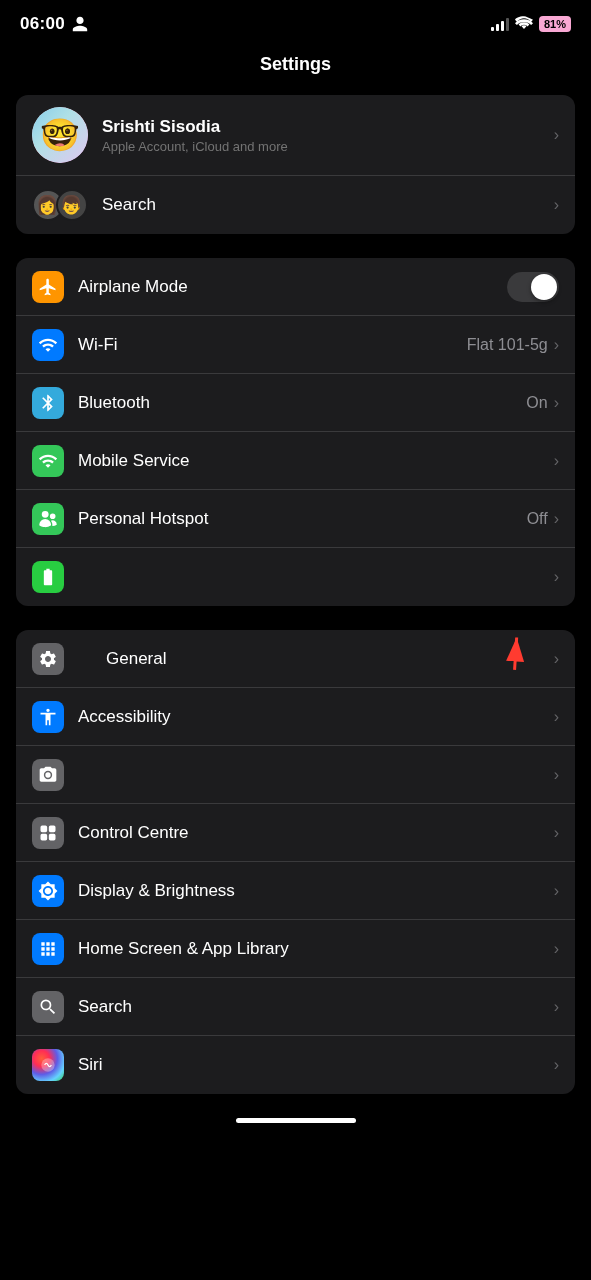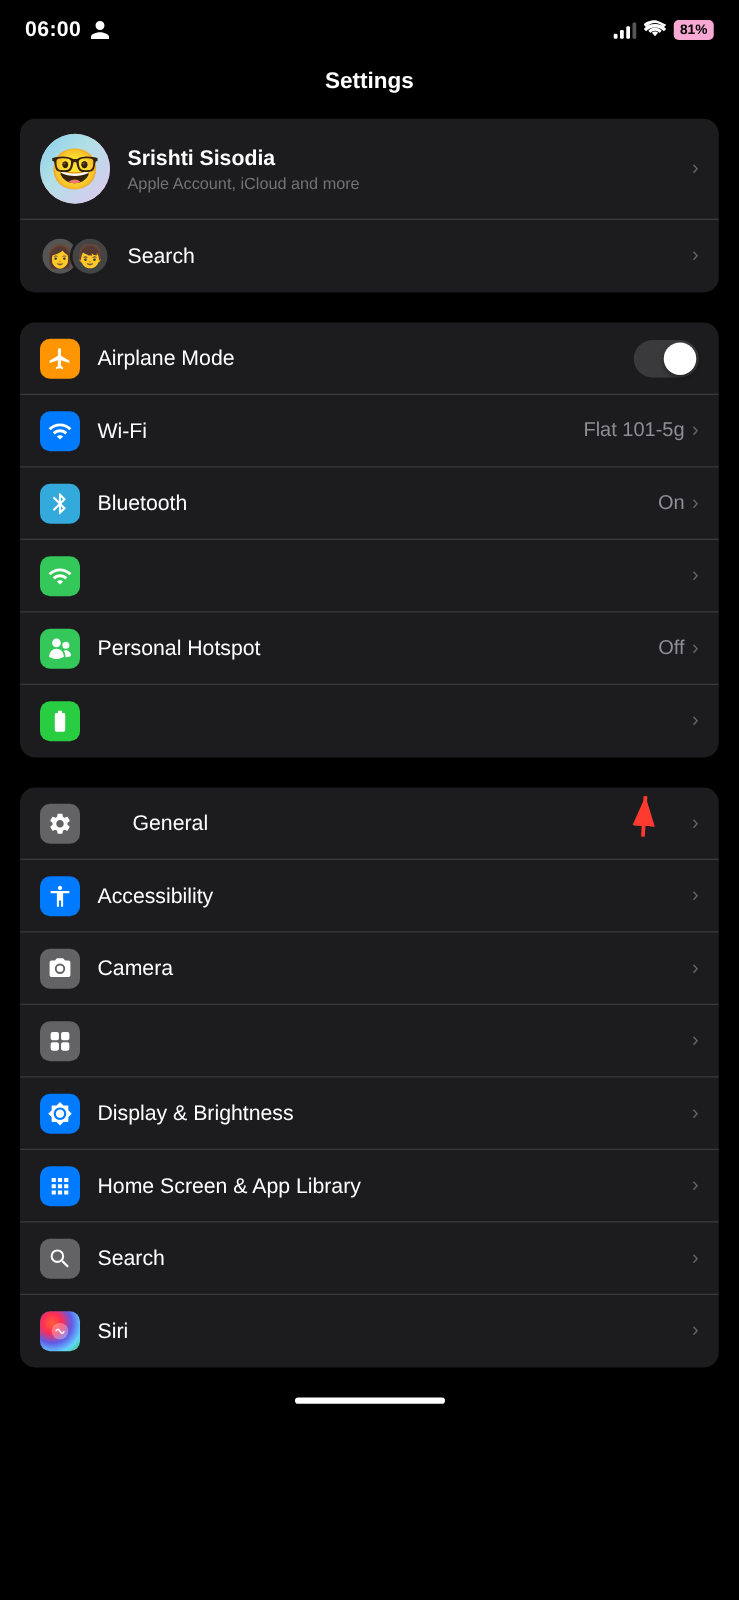--- a/index.html
+++ b/index.html
@@ -317,20 +317,21 @@
     <span class="row-value">On</span>
     <span class="chevron">›</span>
   </div>
 
   <div class="row">
     <div class="icon-wrap icon-green">
       <svg class="icon-svg" viewBox="0 0 24 24">
         <path d="M1 9l2 2c5-4.97 13-4.97 18 0l2-2C16.93 2.93 7.08 2.93 1 9zm8 8l3 3 3-3c-1.65-1.66-4.34-1.66-6 0zm-4-4l2 2c2.76-2.76 7.24-2.76 10 0l2-2C15.14 9.14 8.87 9.14 5 13z"></path>
       </svg>
     </div>
+    <span class="row-label">Mobile Service</span>
     <span class="chevron">›</span>
   </div>
 
   <div class="row">
     <div class="icon-wrap icon-green">
       <svg class="icon-svg" viewBox="0 0 24 24">
         <path d="M4.5 6.375a4.125 4.125 0 1 1 8.25 0 4.125 4.125 0 0 1-8.25 0zM14.25 8.625a3.375 3.375 0 1 1 6.75 0 3.375 3.375 0 0 1-6.75 0zM1.5 19.125a7.125 7.125 0 0 1 14.25 0v.003l-.001.119a.75.75 0 0 1-.363.63 13.067 13.067 0 0 1-6.761 1.873c-2.472 0-4.786-.684-6.76-1.873a.75.75 0 0 1-.364-.63l-.001-.122zM17.25 19.128l-.001.144a2.25 2.25 0 0 1-.233.96 10.088 10.088 0 0 0 5.06-1.01.75.75 0 0 0 .42-.643 4.875 4.875 0 0 0-6.957-4.611 8.586 8.586 0 0 1 1.71 5.157v.003z"></path>
       </svg>
     </div>
     <span class="row-label">Personal Hotspot</span>
@@ -381,30 +382,30 @@
     <span class="row-label">Accessibility</span>
     <span class="chevron">›</span>
   </div>
 
   <div class="row">
     <div class="icon-wrap icon-camera">
       <svg class="icon-svg" viewBox="0 0 24 24">
         <path d="M12 15.2A3.2 3.2 0 0 1 8.8 12 3.2 3.2 0 0 1 12 8.8 3.2 3.2 0 0 1 15.2 12 3.2 3.2 0 0 1 12 15.2M9 2L7.17 4H4c-1.1 0-2 .9-2 2v12c0 1.1.9 2 2 2h16c1.1 0 2-.9 2-2V6c0-1.1-.9-2-2-2h-3.17L15 2H9m3 5a5 5 0 0 1 5 5 5 5 0 0 1-5 5 5 5 0 0 1-5-5 5 5 0 0 1 5-5z"></path>
       </svg>
     </div>
-    <span class="row-label">Camera</span>
     <span class="chevron">›</span>
   </div>
 
   <div class="row">
     <div class="icon-wrap icon-gray">
       <svg class="icon-svg" viewBox="0 0 24 24">
         <path d="M3 5a2 2 0 0 1 2-2h4a2 2 0 0 1 2 2v4a2 2 0 0 1-2 2H5a2 2 0 0 1-2-2V5zm0 10a2 2 0 0 1 2-2h4a2 2 0 0 1 2 2v4a2 2 0 0 1-2 2H5a2 2 0 0 1-2-2v-4zm10-10a2 2 0 0 1 2-2h4a2 2 0 0 1 2 2v4a2 2 0 0 1-2 2h-4a2 2 0 0 1-2-2V5zm0 10a2 2 0 0 1 2-2h4a2 2 0 0 1 2 2v4a2 2 0 0 1-2 2h-4a2 2 0 0 1-2-2v-4z"></path>
       </svg>
     </div>
+    <span class="row-label">Control Centre</span>
     <span class="chevron">›</span>
   </div>
 
   <div class="row">
     <div class="icon-wrap icon-blue">
       <svg class="icon-svg" viewBox="0 0 24 24">
         <path d="M20 8.69V4h-4.69L12 .69 8.69 4H4v4.69L.69 12 4 15.31V20h4.69L12 23.31 15.31 20H20v-4.69L23.31 12 20 8.69zM12 18c-3.31 0-6-2.69-6-6s2.69-6 6-6 6 2.69 6 6-2.69 6-6 6zm0-10c-2.21 0-4 1.79-4 4s1.79 4 4 4 4-1.79 4-4-1.79-4-4-4z"></path>
       </svg>
     </div>
     <span class="row-label">Display &amp; Brightness</span>

